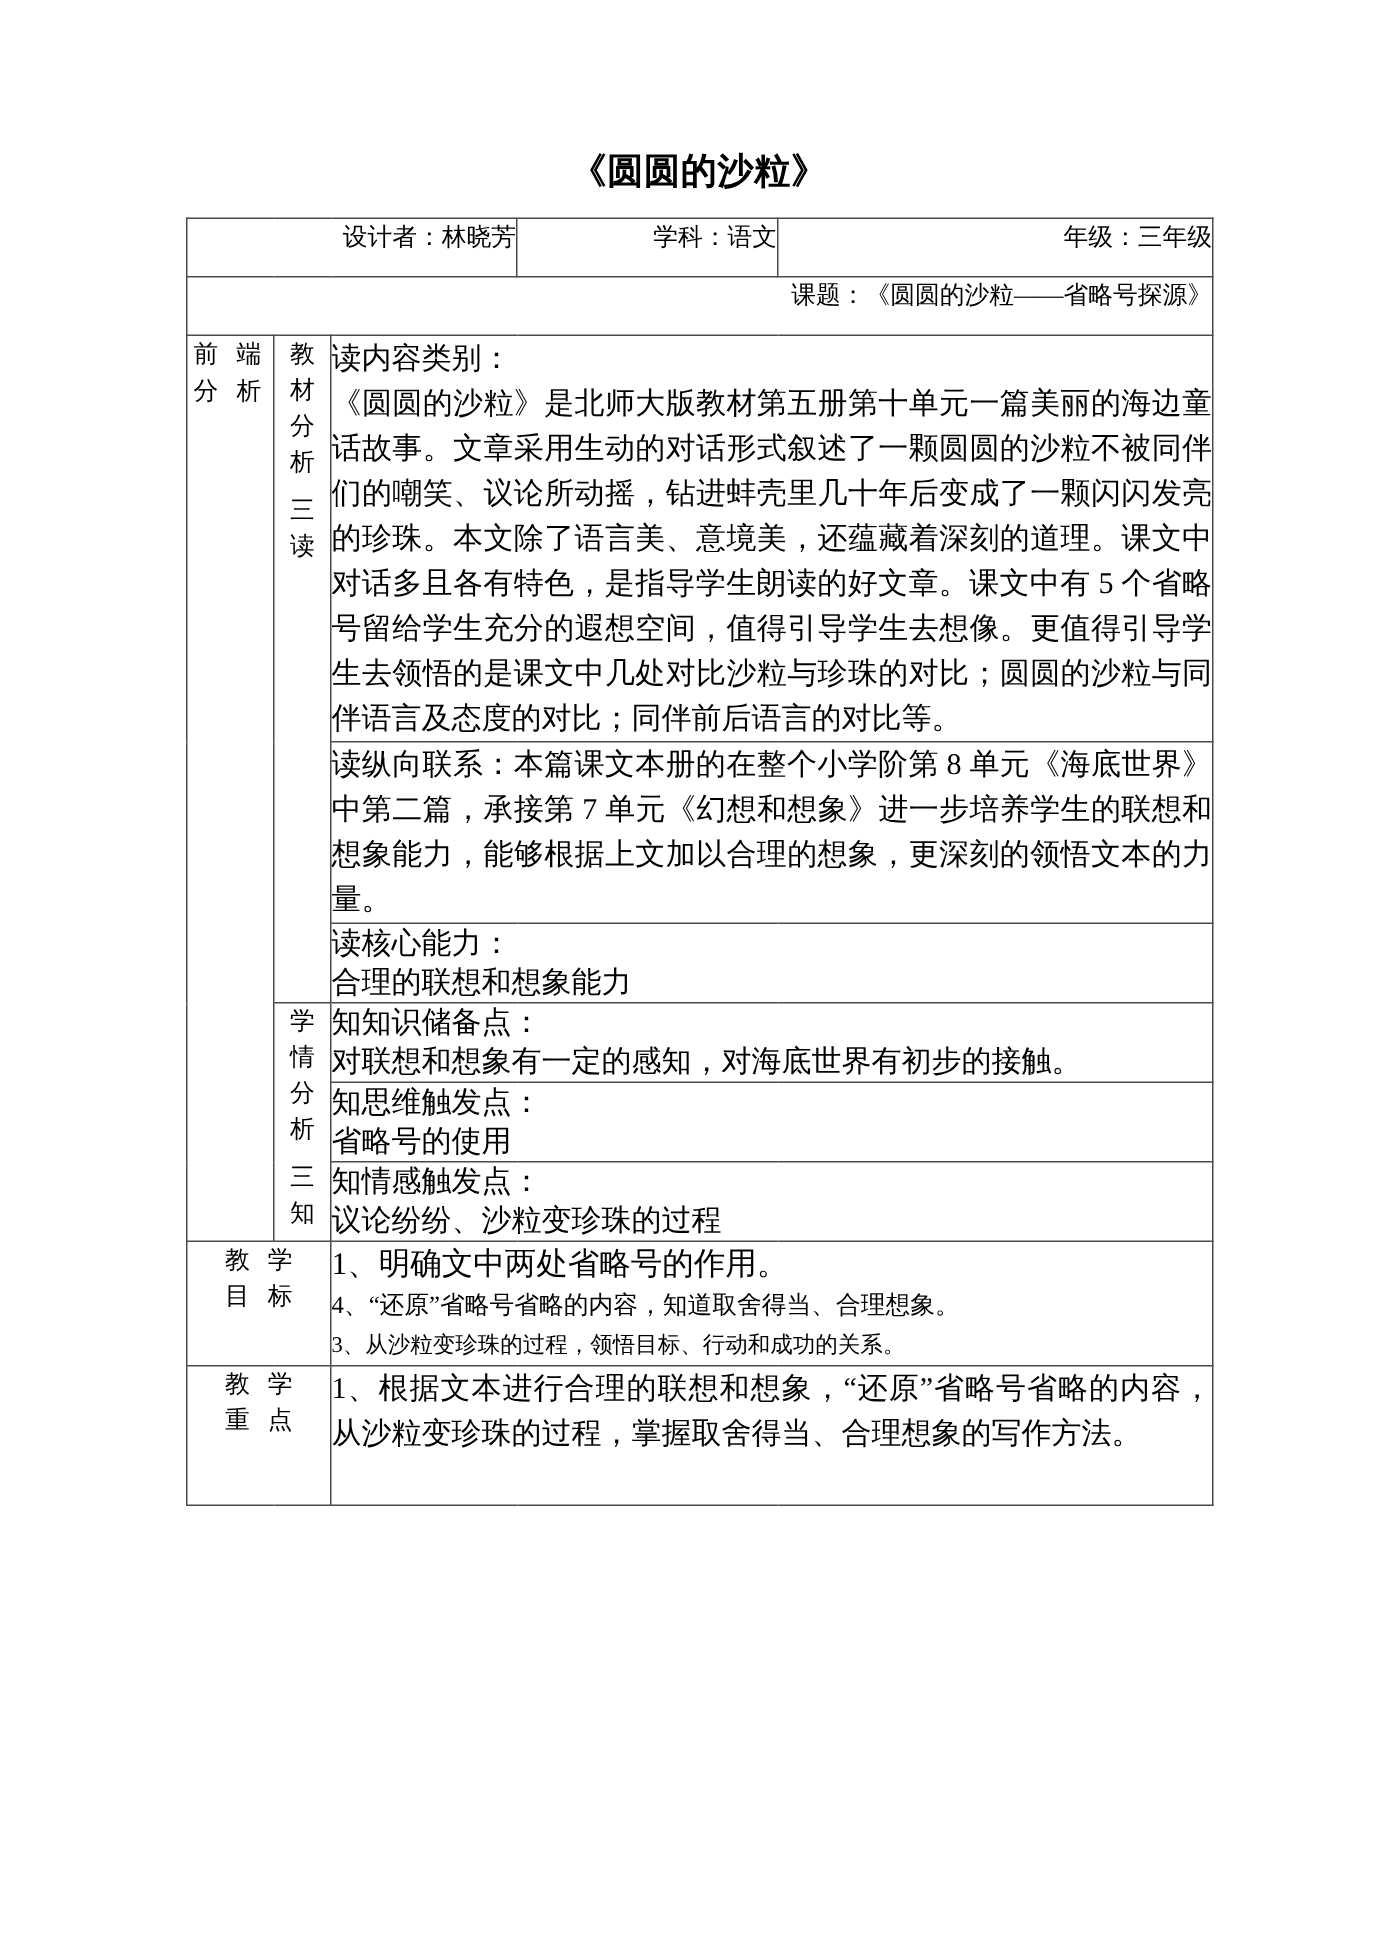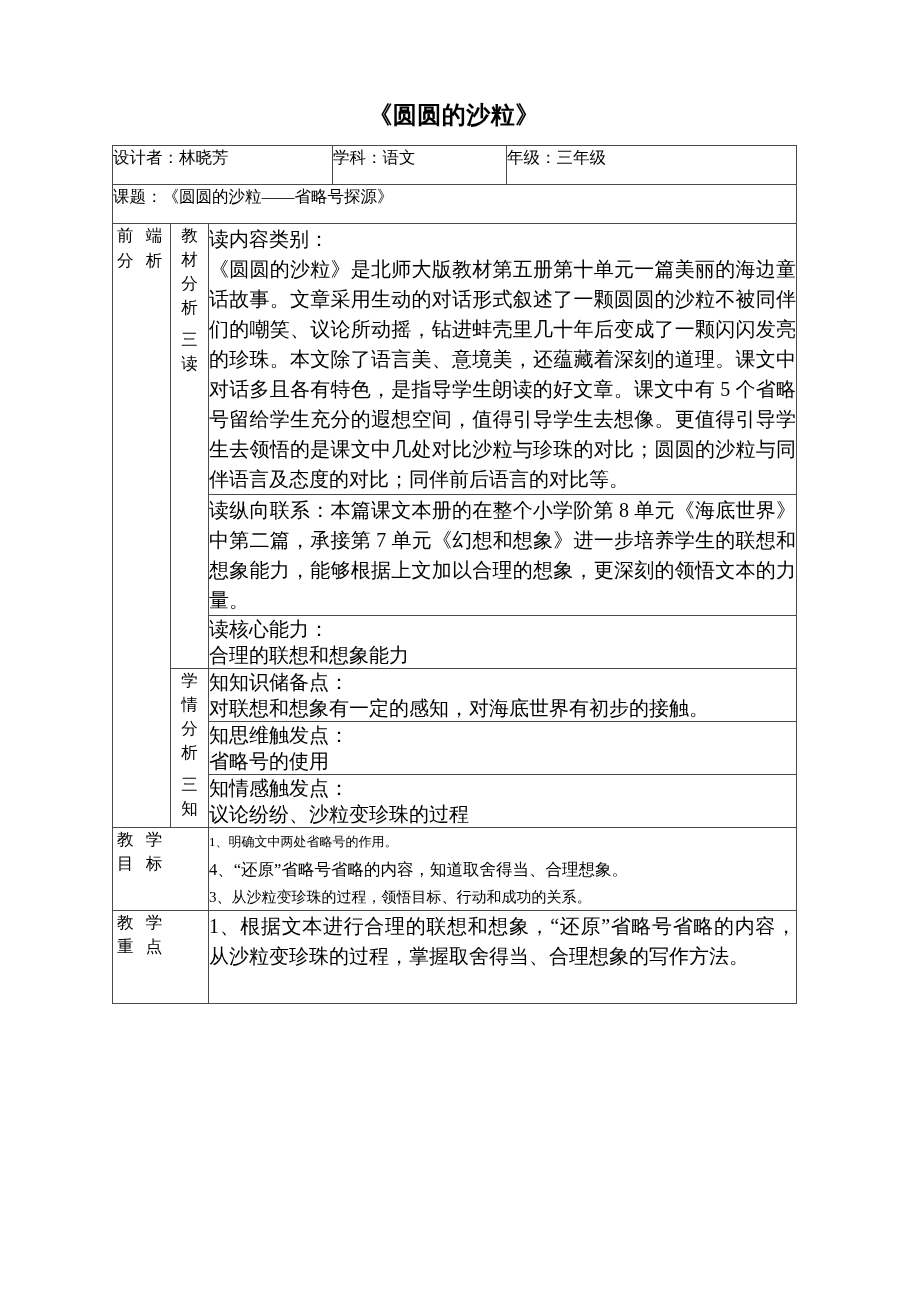--- a/index.html
+++ b/index.html
@@ -10,21 +10,21 @@
   body {
     width: 920px;
     height: 1302px;
     font-family: "Liberation Serif", "DejaVu Serif", serif;
     color: #000000;
     position: relative;
     overflow: hidden;
   }
   .page {
     position: absolute;
-    left: 4px; top: 0;
+    left: 16px; top: 0;
     width: 888px;
     height: 1302px;
     box-sizing: border-box;
   }
   .doc {
     position: absolute;
     left: 108px;
     top: 100px;
     width: 684px;
   }
@@ -55,21 +55,21 @@
     vertical-align: top;
     padding: 0;
   }
 
   
   .cell-pad {
     padding: 6px 8px 8px 8px;
     font-size: 16.5px;
     line-height: 1.5;
   }
-  .info-cell { height: 38px; }
+  .info-cell { height: 38px; text-align: right; }
 
   
   .vlabel {
     text-align: center;
     vertical-align: top;
     padding-top: 22px;
   }
   .vstack {
     display: inline-block;
     font-size: 16.5px;
@@ -90,21 +90,21 @@
     line-height: 1.5;
   }
   .outer-label .ln {
     display: block;
     letter-spacing: 4px;
     padding-left: 4px;
   }
 
   
   .sp-label {
-    text-align: left;
+    text-align: center;
     vertical-align: top;
     font-size: 16.5px;
     line-height: 1.45;
     padding-top: 7px;
   }
   .sp-label .ln {
     display: block;
     letter-spacing: 4px;
     padding-left: 4px;
   }
@@ -116,21 +116,21 @@
     text-align: justify;
     text-justify: inter-ideograph;
   }
   .body-text p {
     margin: 0;
   }
   .tight {
     line-height: 26px;
   }
   .goal-list p { margin: 0; }
-  .goal-list .g1 { font-size: 13px; line-height: 28px; }
+  .goal-list .g1 { font-size: 21px; line-height: 28px; }
   .goal-list .g2 { font-size: 16.5px; line-height: 28px; }
   .goal-list .g3 { font-size: 15px; line-height: 26px; }
 </style>
 </head>
 <body>
 
 <div class="page">
   <div class="doc">
 
     <div class="title-main">《圆圆的沙粒》</div>

